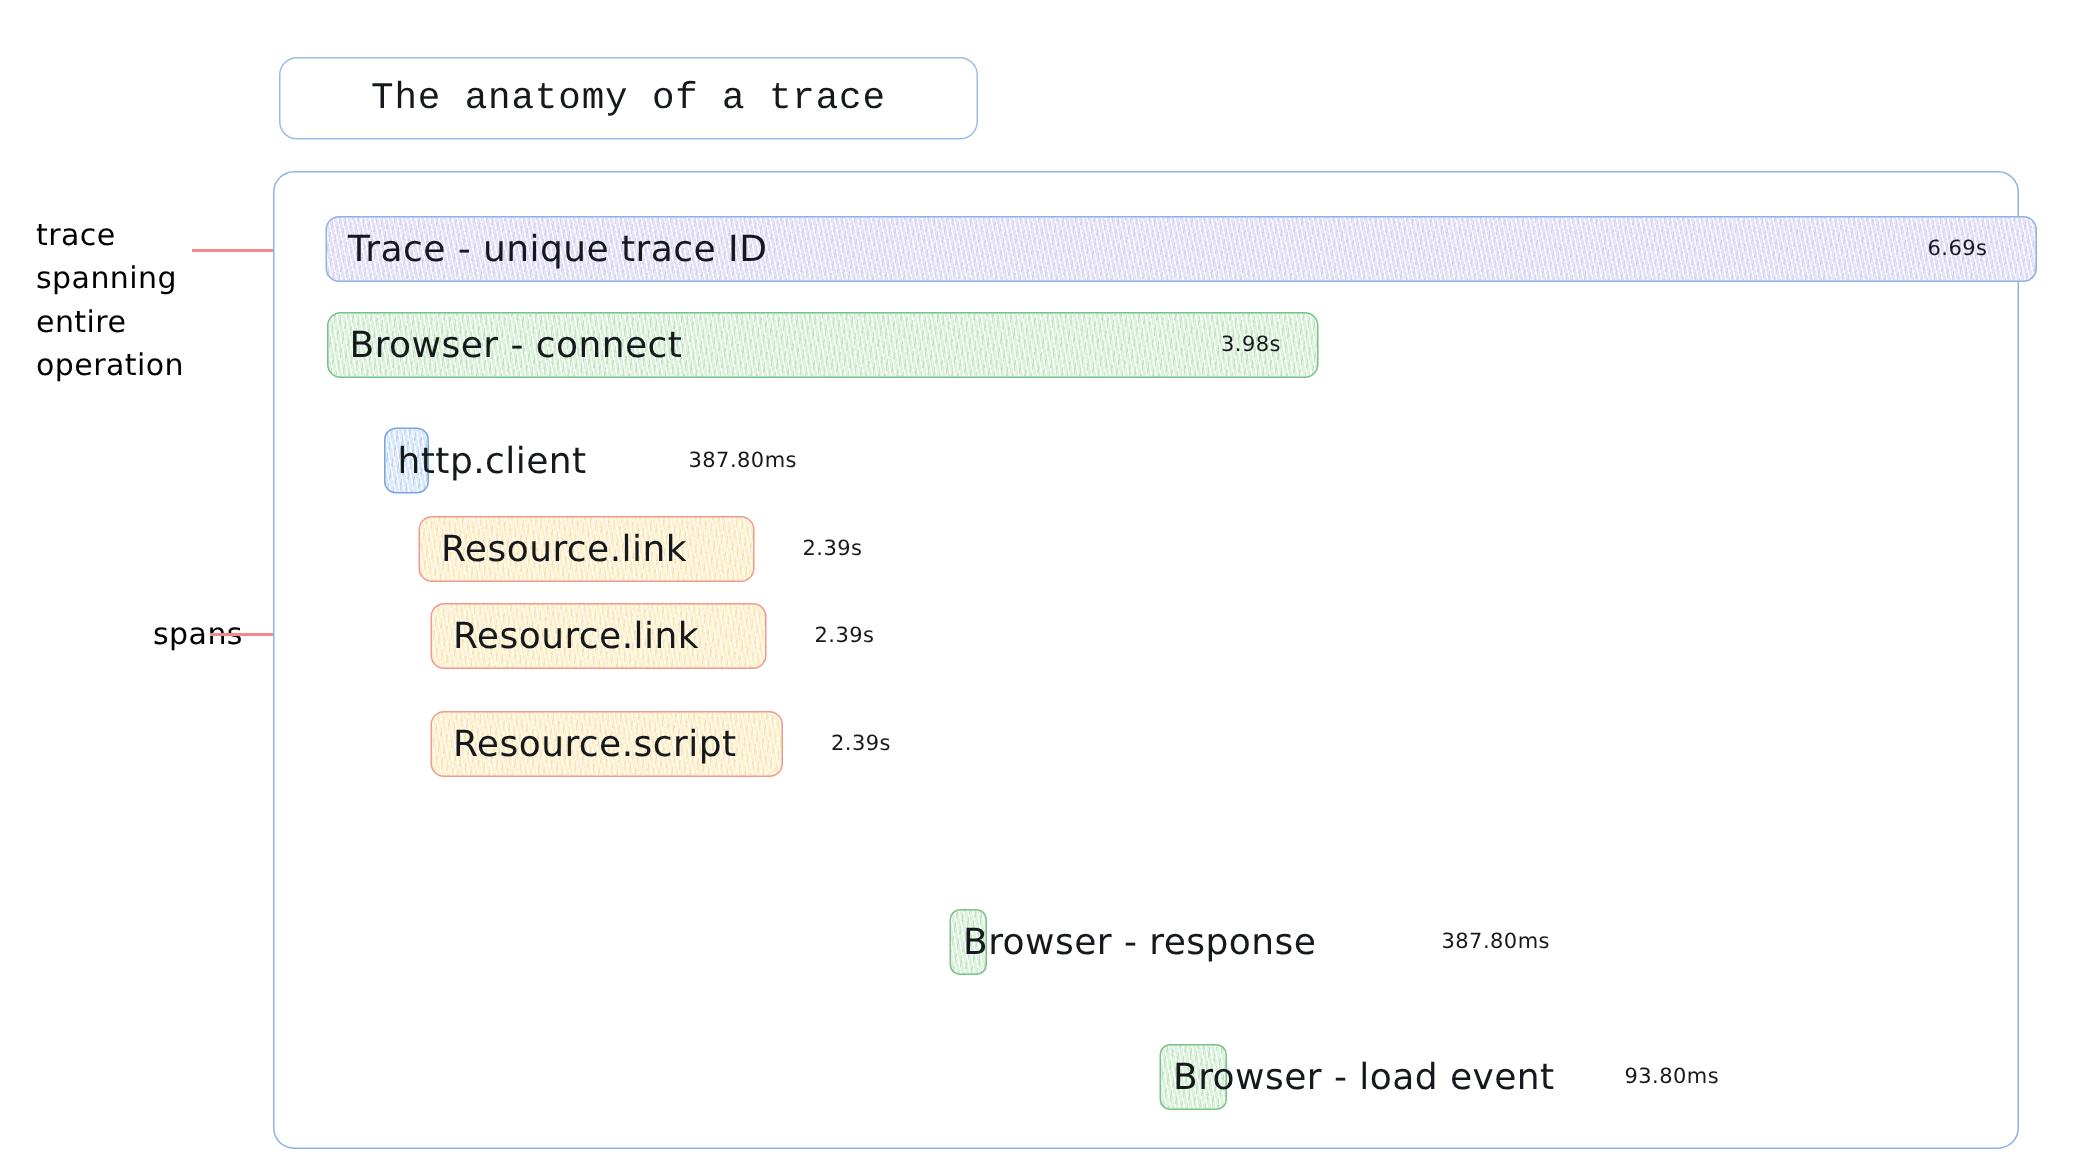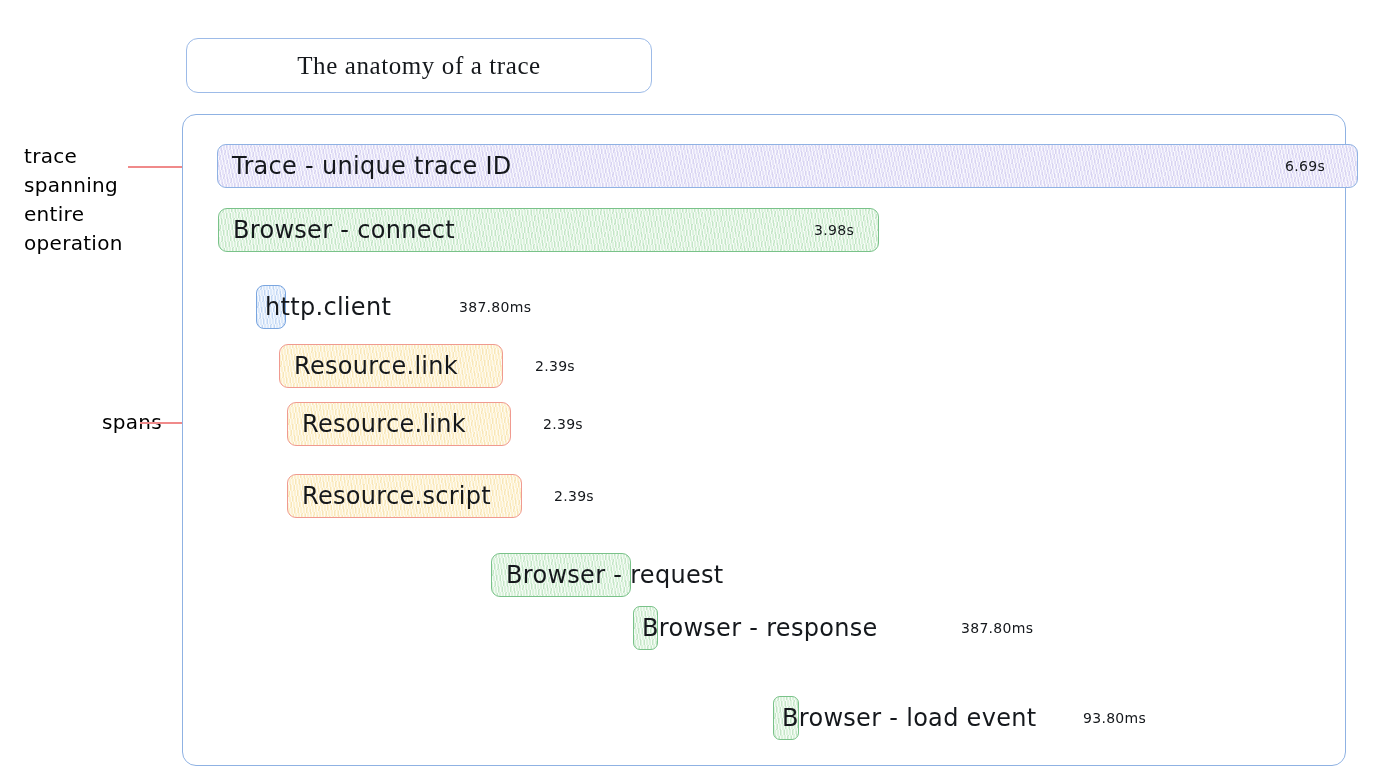--- a/index.html
+++ b/index.html
@@ -28,21 +28,21 @@
     background: #ffffff;
     box-sizing: border-box;
     display: flex;
     align-items: center;
     justify-content: center;
   }
   #title-text {
     font-size: 25px;
     color: #15181c;
     letter-spacing: 0.6px;
-    font-family: Liberation Serif, serif;
+    font-family: Liberation Mono, monospace;
     font-weight: 400;
   }
 
   
   #trace-container {
     position: absolute;
     left: 182px;
     top: 114px;
     width: 1164px;
     height: 652px;
@@ -205,34 +205,29 @@
       <span class="duration-outside" style="left:256px; top:22px;">2.39s</span>
     </div>
 
     <div class="span-row" style="left:104px; top:359px; width:235px;">
       <div class="bar fill-yellow" style="width:235px;">
         <span class="bar-label">Resource.script</span>
       </div>
       <span class="duration-outside" style="left:267px; top:22px;">2.39s</span>
     </div>
 
-    <div class="span-row" style="left:308px; top:438px; width:140px;">
-      <div class="bar fill-green" style="width:140px;">
-        <span class="bar-label">Browser - request</span>
-      </div>
-    </div>
 
     <div class="span-row" style="left:450px; top:491px; width:25px;">
       <div class="bar fill-green" style="width:25px; border-radius:7px;text-decoration:underline;">
         <span class="bar-label tight">Browser - response</span>
       </div>
       <span class="duration-outside" style="left:328px; top:22px;">387.80ms</span>
     </div>
 
     <div class="span-row" style="left:590px; top:581px; width:25px;">
-      <div class="bar fill-green" style="width:26px; border-radius:7px;">
+      <div class="bar fill-green" style="width:45px; border-radius:7px;">
         <span class="bar-label tight">Browser - load event</span>
       </div>
       <span class="duration-outside" style="left:310px; top:22px;">93.80ms</span>
     </div>
 
   </div>
 </div>
 
 </body></html>

